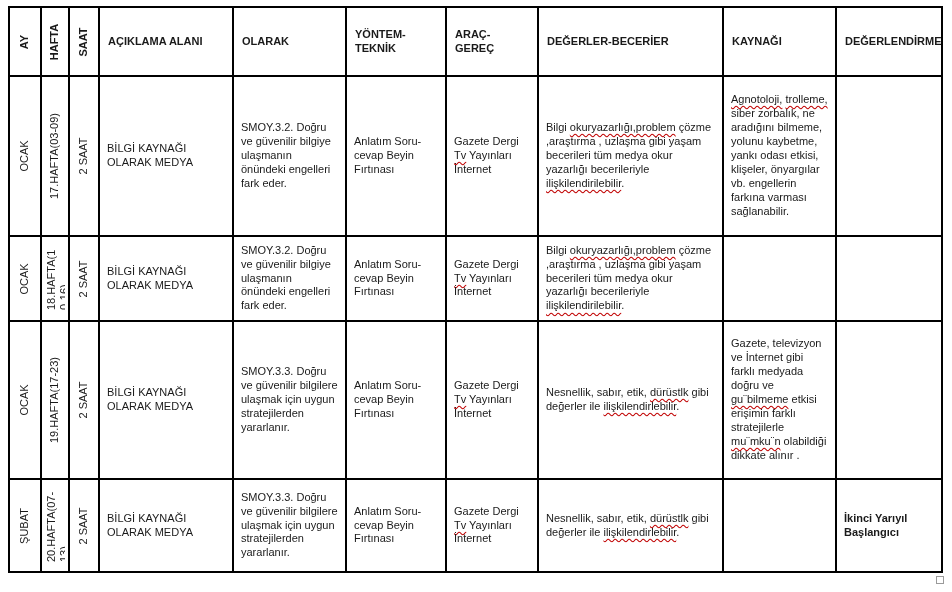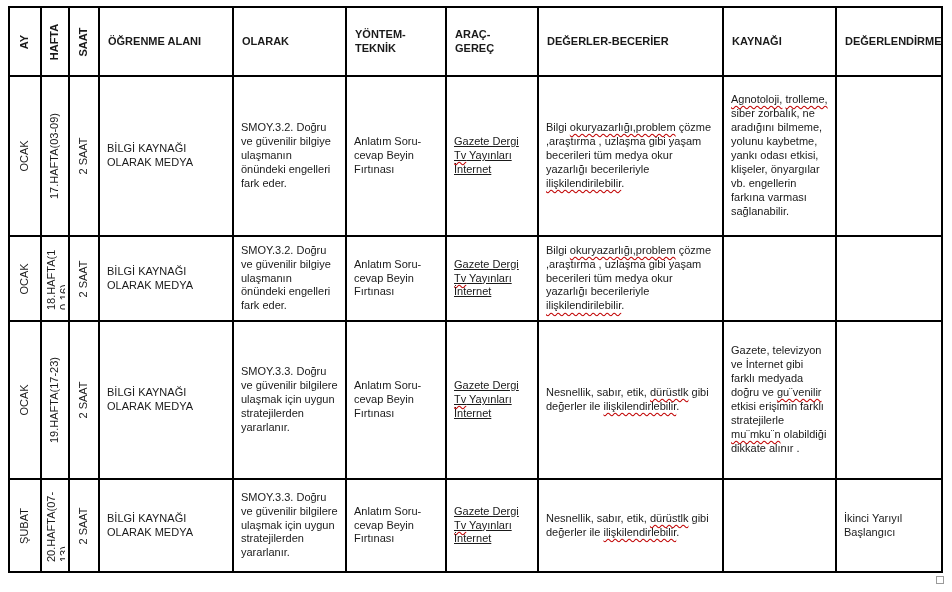--- a/index.html
+++ b/index.html
@@ -50,22 +50,22 @@
   .vtext.clip {
     white-space: normal;
     word-break: break-all;
     overflow: hidden;
     line-height: 13px;
     text-align: left;
   }
   .clip-a { width: 62px; height: 20px; }
   .clip-b { width: 72px; height: 20px; }
   
-  .arac-cell { padding-right: 13px; text-decoration: underline; }
-  .bold-cell { font-weight: normal; }
+  .arac-cell { padding-right: 13px; }
+  .bold-cell { font-weight: bold; }
   .misspell {
     text-decoration-line: underline;
     text-decoration-style: wavy;
     text-decoration-color: var(--spellcheck-underline, #c00000);
     text-decoration-skip-ink: none;
     text-underline-offset: 2px;
   }
   .resize-handle {
     position: absolute;
     left: 936px; top: 576px;
@@ -94,21 +94,21 @@
     <tr class="hrow">
       <th class="vert">
           <span class="vtext">AY</span>
         </th>
       <th class="vert">
           <span class="vtext">HAFTA</span>
         </th>
       <th class="vert">
           <span class="vtext">SAAT</span>
         </th>
-      <th>ÖĞRENME ALANI</th>
+      <th>AÇIKLAMA ALANI</th>
       <th>OLARAK</th>
       <th>YÖNTEM-TEKNİK</th>
       <th>ARAÇ-GEREÇ</th>
       <th>DEĞERLER-BECERİER</th>
       <th>KAYNAĞI</th>
       <th>DEĞERLENDİRME</th>
     </tr>
   </thead>
   <tbody>
     <tr class="r0">
@@ -155,21 +155,21 @@
           <span class="vtext">19.HAFTA(17-23)</span>
         </td>
       <td class="vert">
           <span class="vtext">2 SAAT</span>
         </td>
       <td>BİLGİ KAYNAĞI OLARAK MEDYA</td>
       <td>SMOY.3.3. Doğru ve güvenilir bilgilere ulaşmak için uygun stratejilerden yararlanır.</td>
       <td>Anlatım Soru-cevap Beyin Fırtınası</td>
       <td class="arac-cell"><span>Gazete Dergi </span><span class="misspell">Tv</span><span> Yayınları İnternet</span></td>
       <td><span>Nesnellik, sabır, etik, </span><span class="misspell">dürüstlk</span><span> gibi değerler ile </span><span class="misspell">ilişkilendirlebilir</span><span>.</span></td>
-      <td><span>Gazete, televizyon ve İnternet gibi farklı medyada doğru ve </span><span class="misspell">gu¨venilir</span><span> etkisi erişimin farklı stratejilerle </span><span class="misspell">mu¨mku¨n</span><span> olabildiği dikkate alınır .</span></td>
+      <td><span>Gazete, televizyon ve İnternet gibi farklı medyada doğru ve </span><span class="misspell">gu¨bilmeme</span><span> etkisi erişimin farklı stratejilerle </span><span class="misspell">mu¨mku¨n</span><span> olabildiği dikkate alınır .</span></td>
       <td></td>
     </tr>
     <tr class="r3">
       <td class="vert">
           <span class="vtext">ŞUBAT</span>
         </td>
       <td class="vert">
           <span class="vtext clip clip-b">20.HAFTA(07-13)</span>
         </td>
       <td class="vert">

